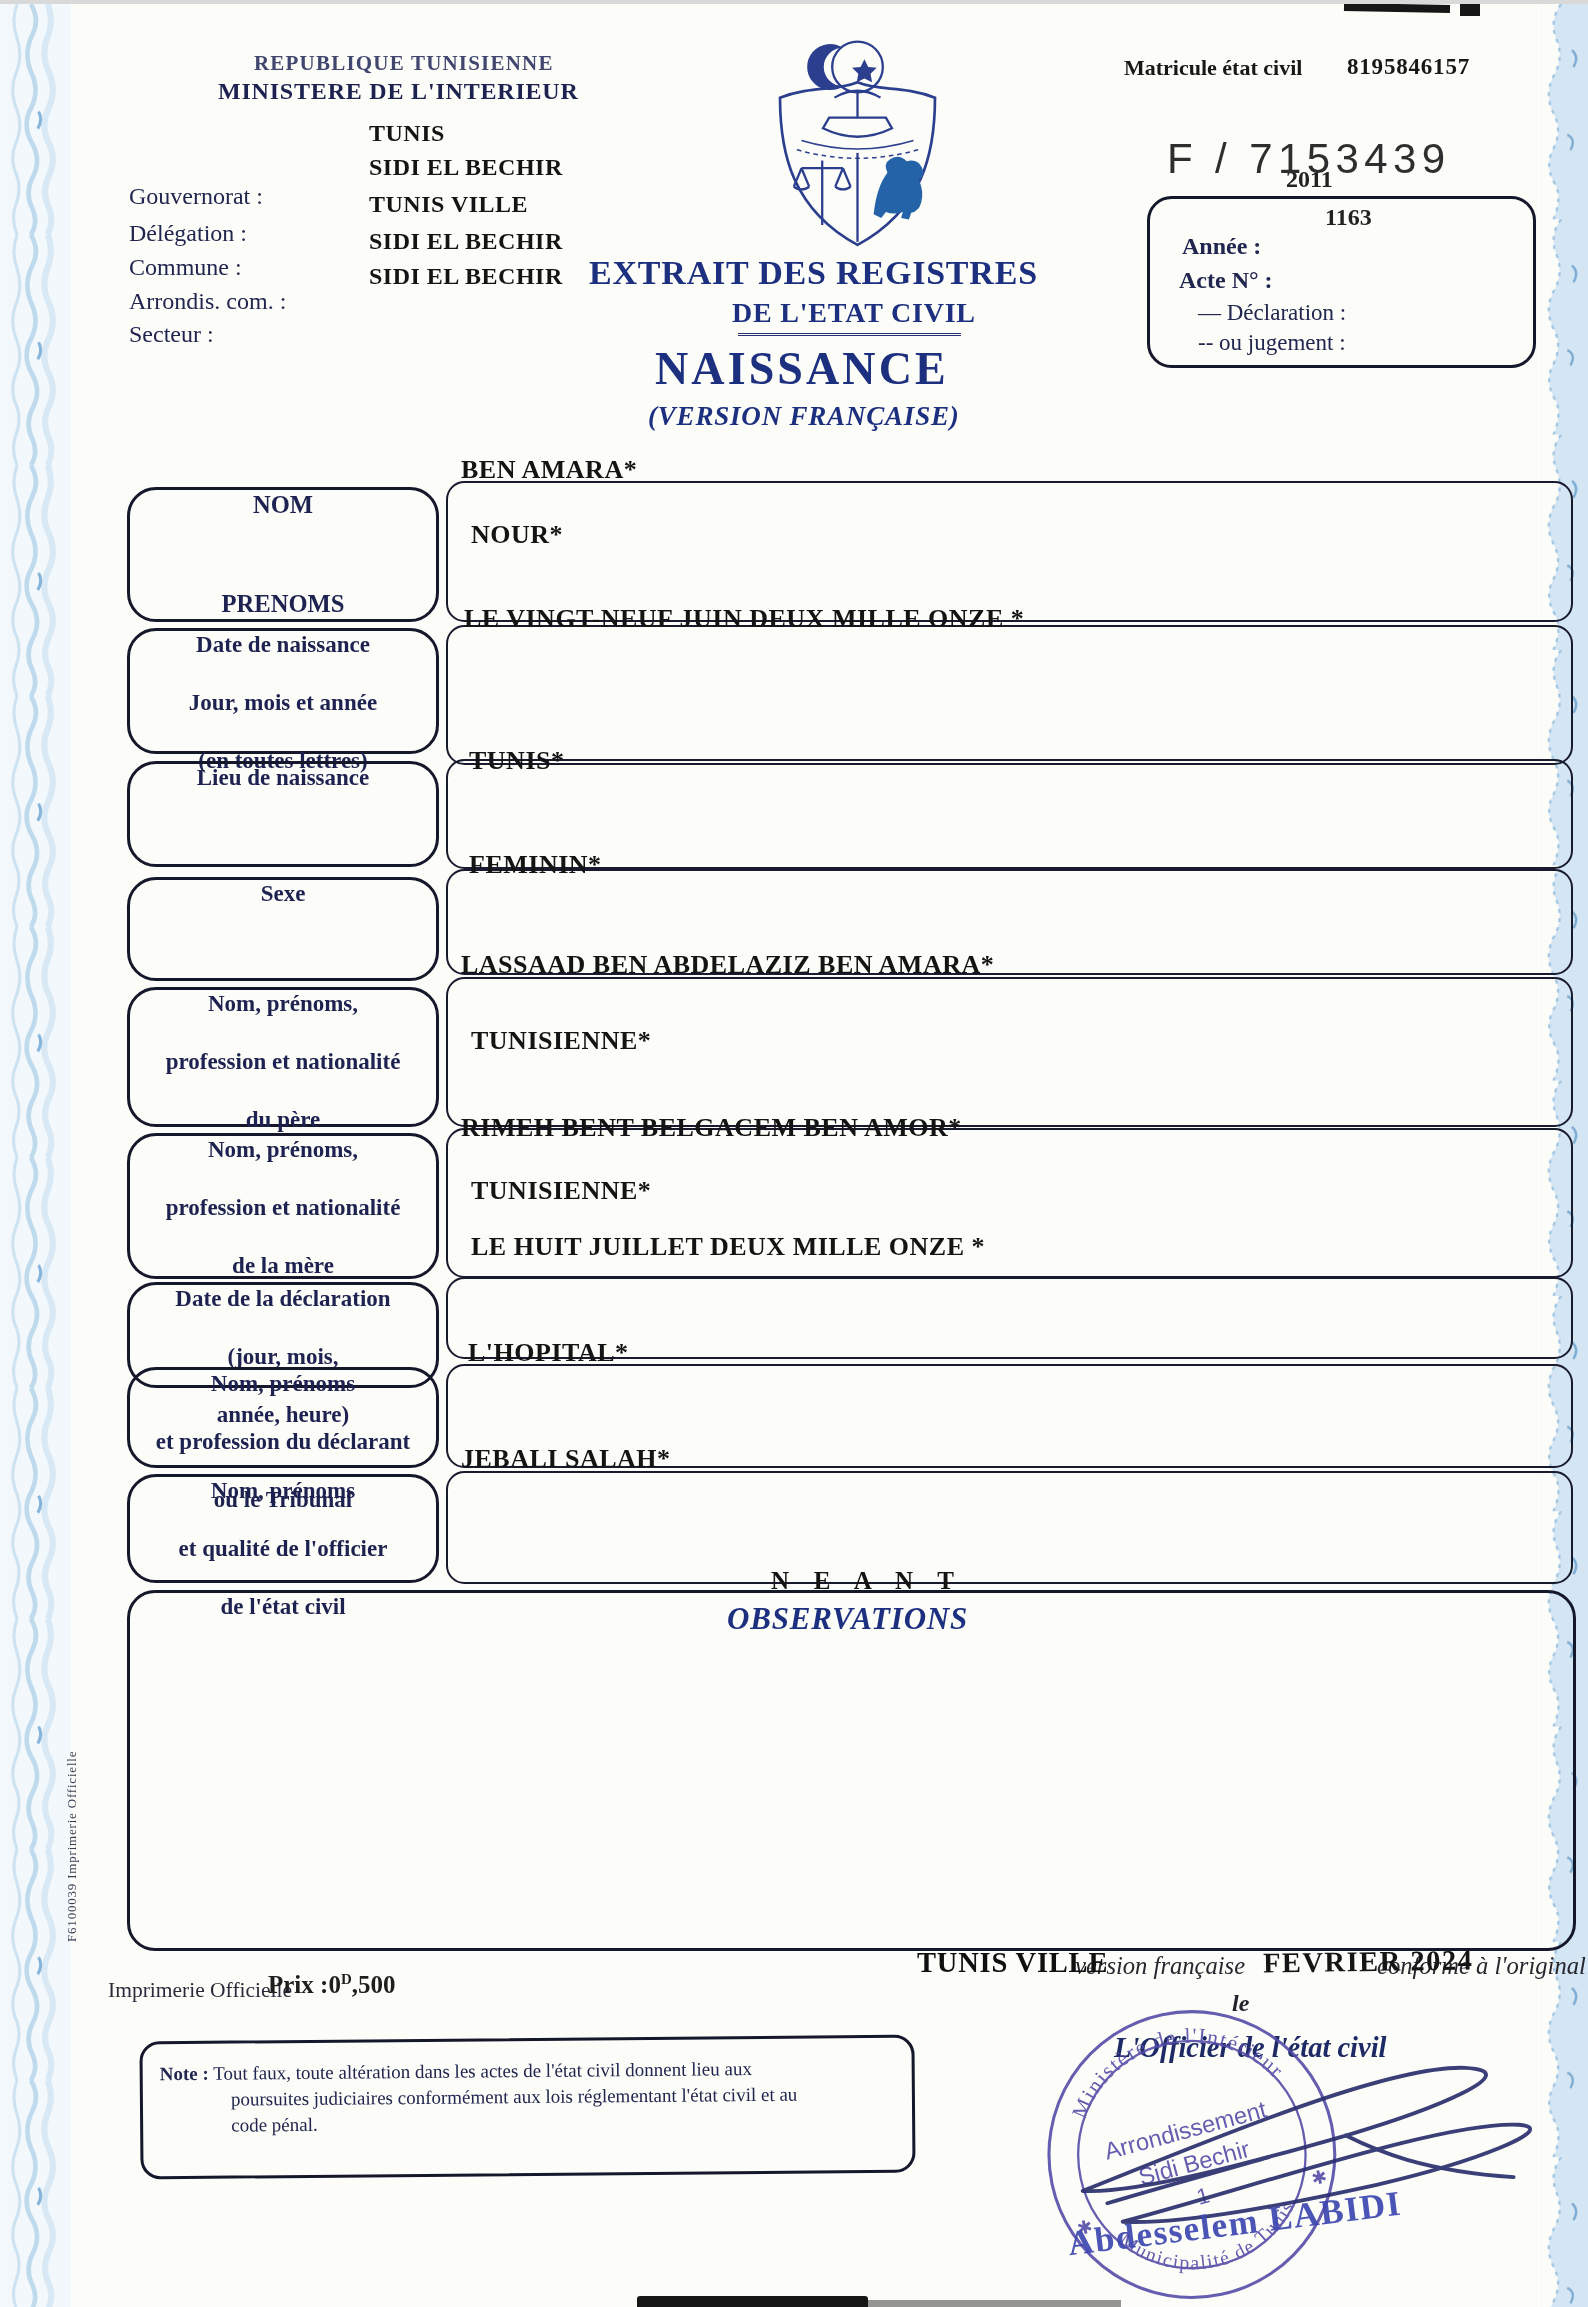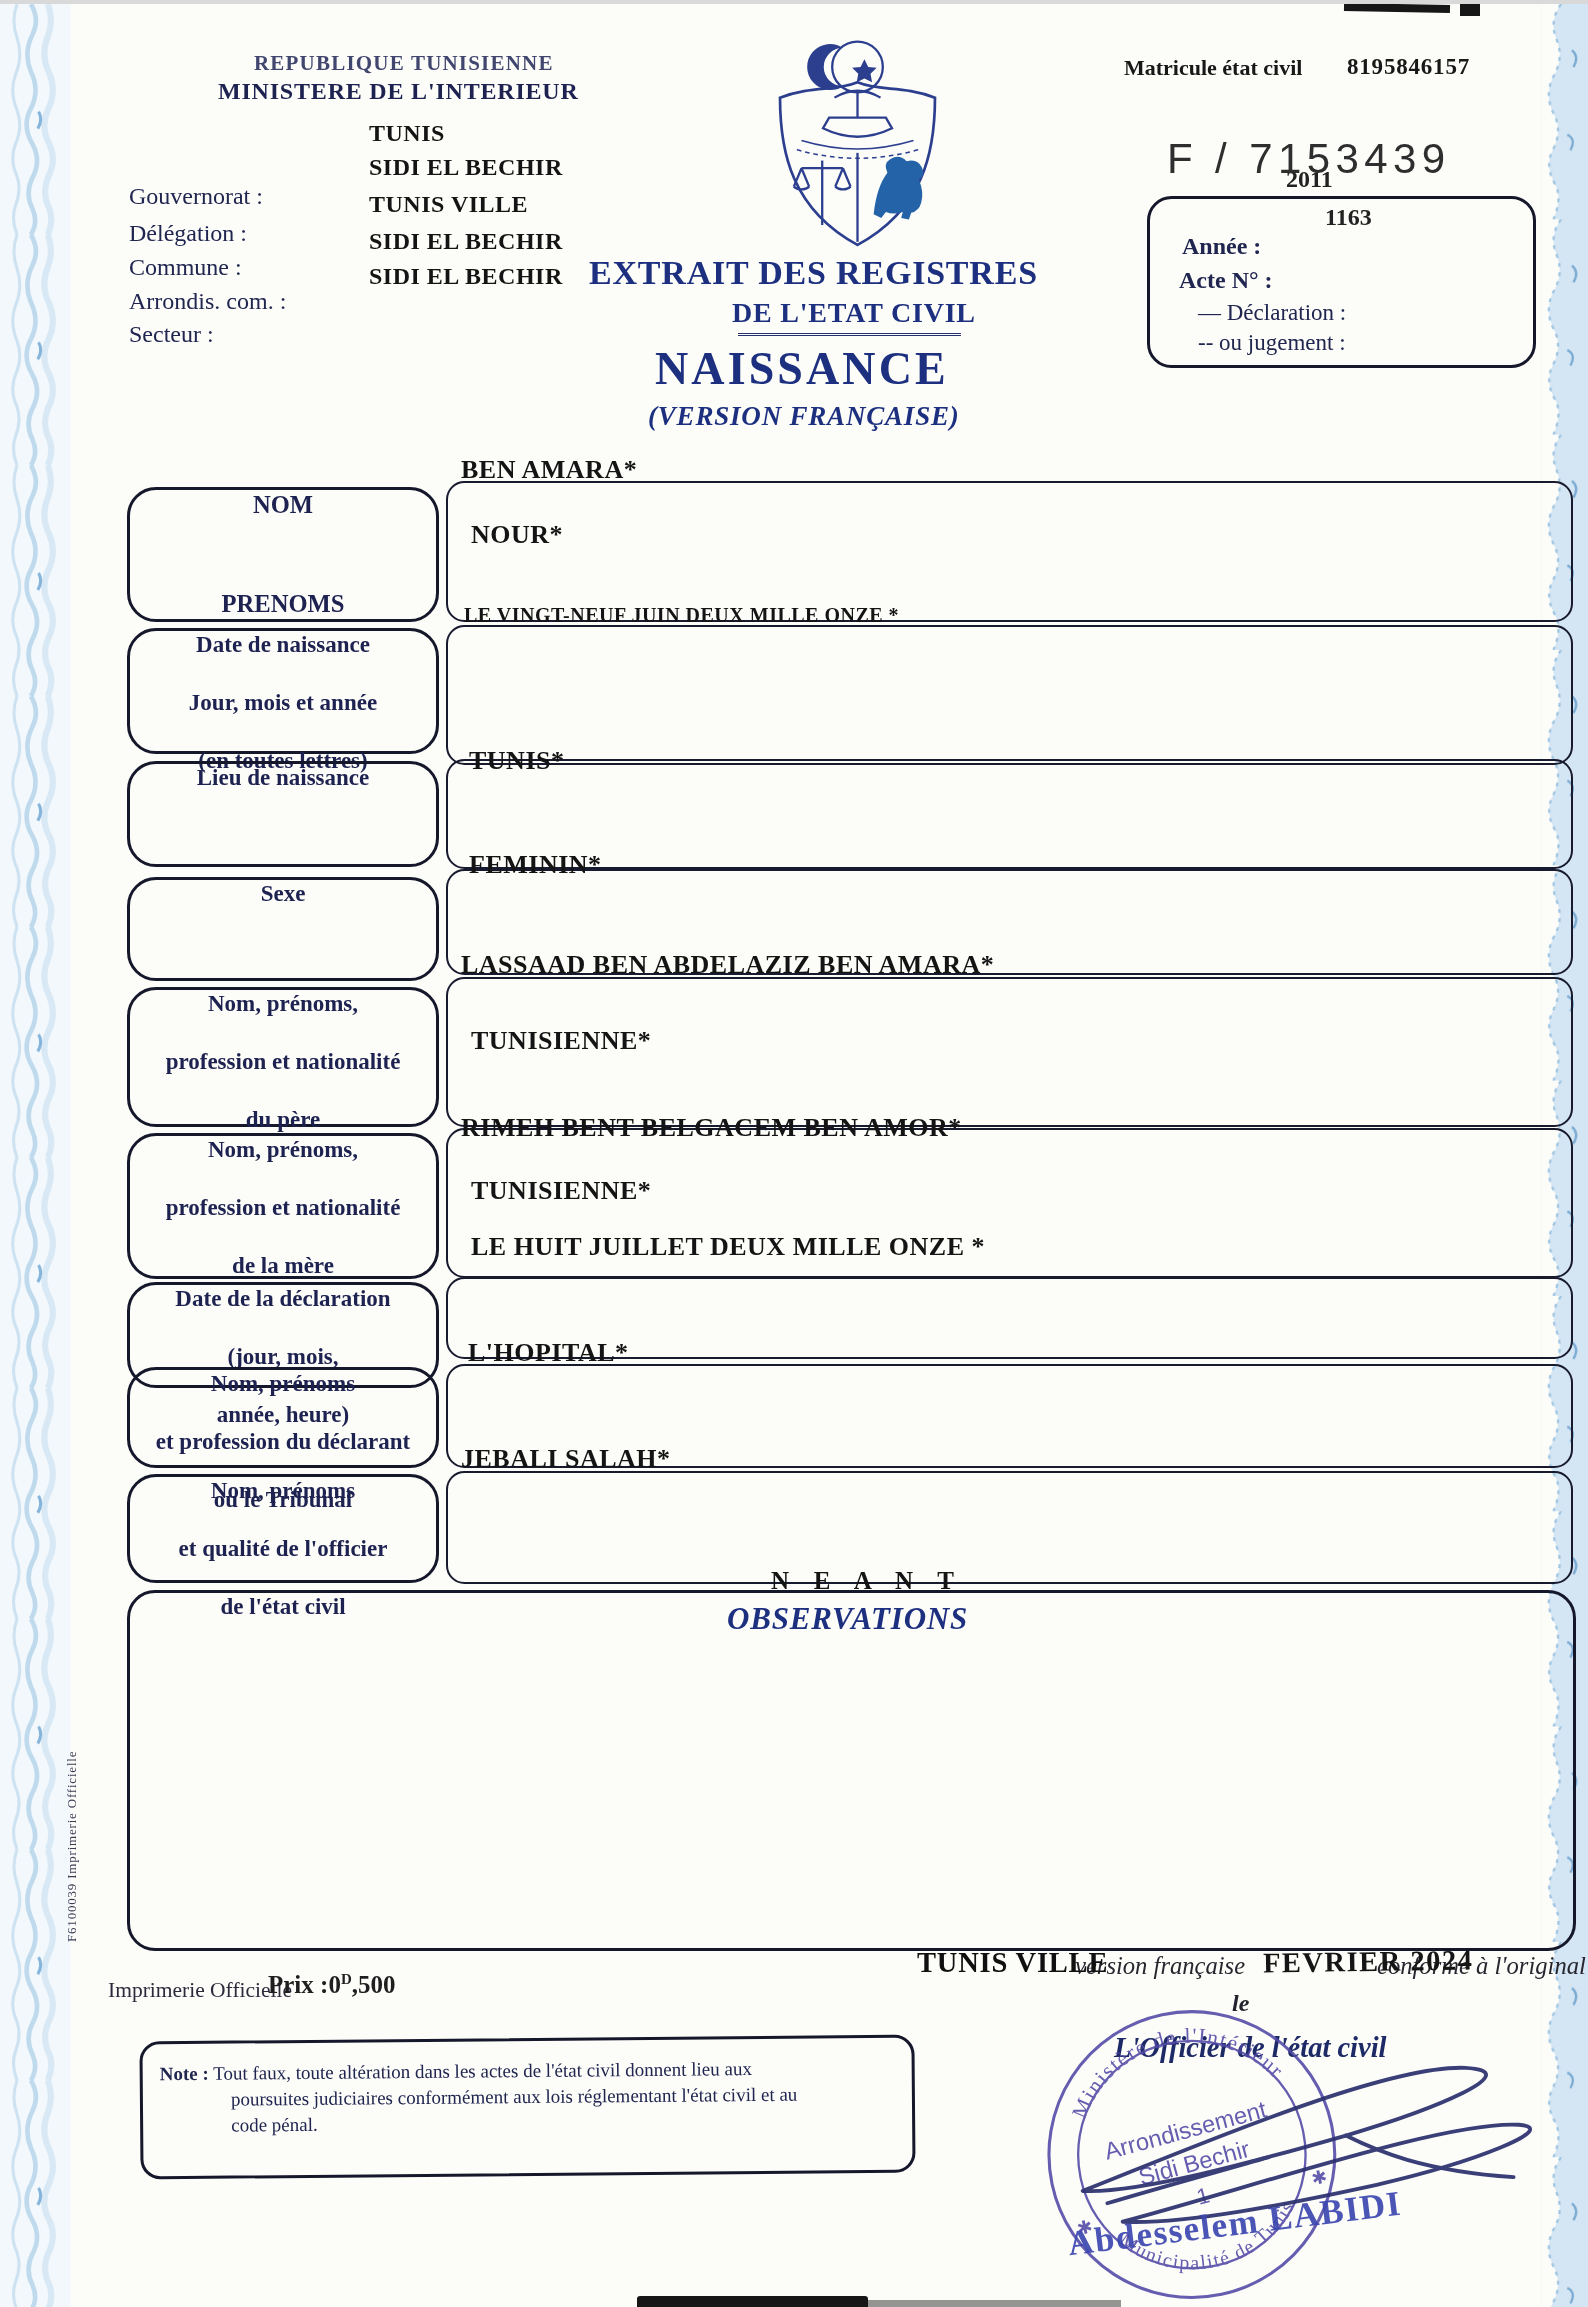--- a/index.html
+++ b/index.html
@@ -156,21 +156,21 @@
   <div class="valbox" style="top:755px;height:106px"></div>
   <div class="valbox" style="top:865px;height:102px"></div>
   <div class="valbox" style="top:973px;height:146px"></div>
   <div class="valbox" style="top:1124px;height:146px"></div>
   <div class="valbox" style="top:1273px;height:78px"></div>
   <div class="valbox" style="top:1360px;height:100px"></div>
   <div class="valbox" style="top:1467px;height:109px"></div>
 
   <div class="t typed" style="left:461px;top:452px;font-size:26px">BEN AMARA*</div>
   <div class="t typed" style="left:471px;top:517px;font-size:26px">NOUR*</div>
-  <div class="t typed" style="left:464px;top:601px;font-size:20px">LE VINGT-NEUF JUIN  DEUX MILLE ONZE *</div>
+  <div class="t typed" style="left:464px;top:601px;font-size:26px">LE VINGT-NEUF JUIN  DEUX MILLE ONZE *</div>
   <div class="t typed" style="left:469px;top:743px;font-size:26px">TUNIS*</div>
   <div class="t typed" style="left:469px;top:847px;font-size:26px">FEMININ*</div>
   <div class="t typed" style="left:461px;top:947px;font-size:26px">LASSAAD BEN ABDELAZIZ BEN AMARA*</div>
   <div class="t typed" style="left:471px;top:1023px;font-size:26px">TUNISIENNE*</div>
   <div class="t typed" style="left:461px;top:1110px;font-size:26px">RIMEH BENT BELGACEM BEN AMOR*</div>
   <div class="t typed" style="left:471px;top:1173px;font-size:26px">TUNISIENNE*</div>
   <div class="t typed" style="left:471px;top:1229px;font-size:26px">LE HUIT JUILLET  DEUX MILLE ONZE *</div>
   <div class="t typed" style="left:468px;top:1335px;font-size:26px">L'HOPITAL*</div>
   <div class="t typed" style="left:461px;top:1441px;font-size:26px">JEBALI SALAH*</div>
   <div class="t typed" style="left:771px;top:1563px;font-size:25px;letter-spacing:9.2px">N E A N T</div>

